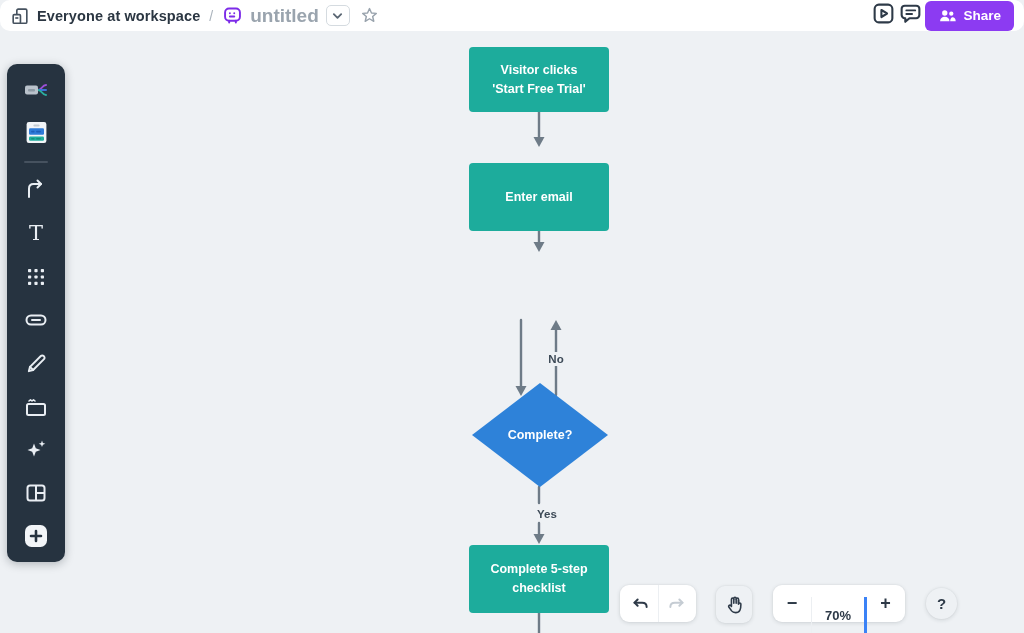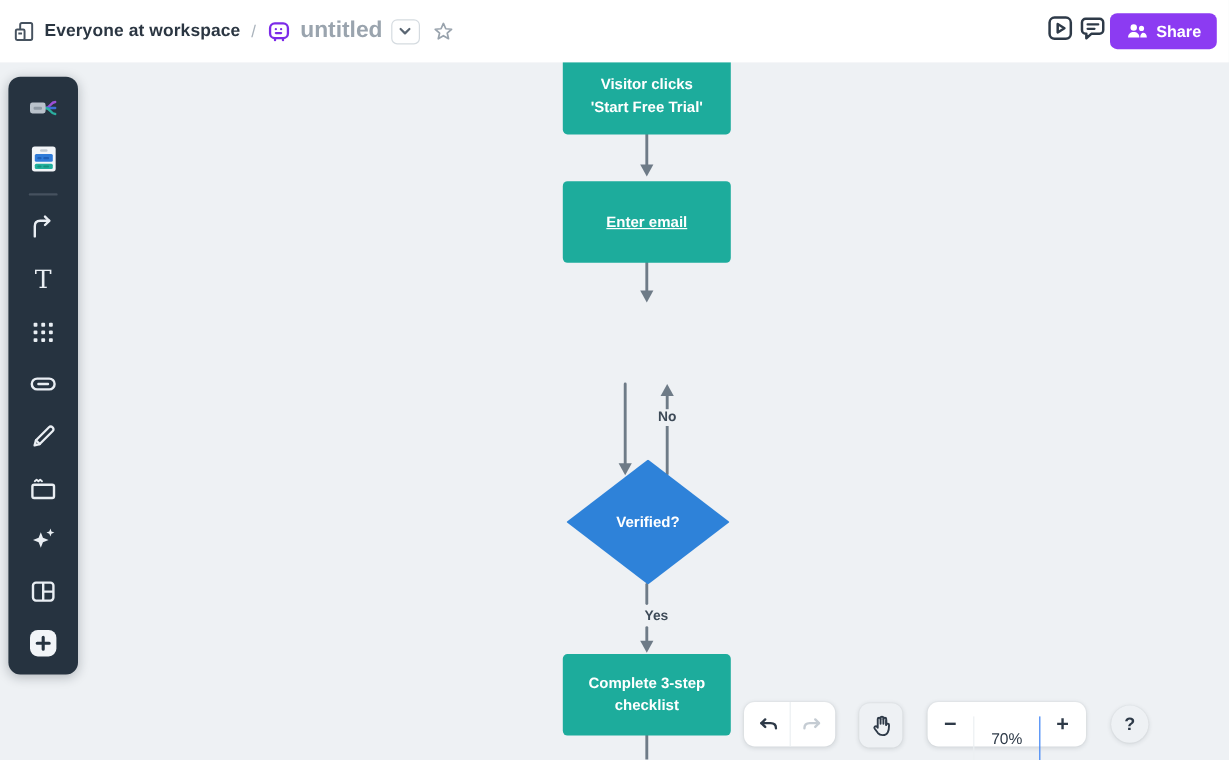--- a/index.html
+++ b/index.html
@@ -1,19 +1,19 @@
 <!DOCTYPE html>
 <html><head>
 <meta charset="utf-8">
 <style>
   * { margin:0; padding:0; box-sizing:border-box; }
   html,body { width:1024px; height:633px; overflow:hidden; font-family:"Liberation Sans", sans-serif; background:#EEF1F4; }
 
   
-  .header { position:absolute; top:0; left:0; width:1024px; height:52px; background:#FFFFFF; display:flex; align-items:center; padding:0 10px; z-index:30; }
+  .header { position:absolute; top:0; left:0; width:1024px; height:31px; background:#FFFFFF; display:flex; align-items:center; padding:0 10px; z-index:30;border-radius:10px; }
   .hleft { display:flex; align-items:center; gap:7px; }
   .ws-title { font-size:14.5px; font-weight:700; color:#2B3642; letter-spacing:.1px; }
   .slash { color:#AAB3BC; font-size:14px; margin:0 2px; }
   .doc-title { font-size:19px; font-weight:700; color:#9AA4AE; }
   .chev-box { width:24px; height:21px; border:1px solid #D5DBE0; border-radius:5px; display:flex; align-items:center; justify-content:center; background:#fff; cursor:pointer; }
   .hright { margin-left:auto; display:flex; align-items:flex-start; gap:2px; }
   .icon-btn { display:flex; align-items:center; justify-content:center; cursor:pointer; background:none; border:none; }
   .share-btn { display:flex; align-items:center; gap:7px; height:30px; padding:0 13px; border:none; border-radius:6px; color:#fff; font-weight:700; font-size:13.5px; cursor:pointer; font-family:"Liberation Sans",sans-serif; }
 
   
@@ -25,21 +25,21 @@
 
   
   .sidebar { position:absolute; top:64px; left:7px; width:58px; height:498px; background:#263340; border-radius:10px; box-shadow:0 2px 10px rgba(15,25,35,.28); display:flex; flex-direction:column; align-items:center; padding:8px 0; gap:8px; z-index:20; }
   .tool { width:36px; height:36px; display:flex; align-items:center; justify-content:center; border-radius:7px; cursor:pointer; }
   .tool-divider { width:24px; height:2px; background:#46525F; border-radius:1px; margin:2px 0; }
   .t-glyph { font-family:"DejaVu Serif", serif; font-size:21px; color:#E9EEF3; }
 
   
   .ctl { position:absolute; background:#FFFFFF; border-radius:9px; box-shadow:0 1px 4px rgba(30,40,50,.14), 0 0 0 1px rgba(30,40,50,.02); display:flex; align-items:center; z-index:20; }
   .ctl-seg { display:flex; align-items:center; justify-content:center; height:100%; cursor:pointer; background:none; border:none; font-family:"Liberation Sans",sans-serif; }
-  .zoom-label { font-size:13px; font-weight:400; color:#2E3A48; border-left:1px solid #ECEFF2; border-right:1px solid #3b82f6; cursor:pointer;margin-top:24px; }
+  .zoom-label { font-size:13px; font-weight:700; color:#2E3A48; border-left:1px solid #ECEFF2; border-right:3px solid #3b82f6; cursor:pointer;margin-top:24px; }
   .pm { font-size:18px; font-weight:700; color:#2E3A48; }
   .help-circle { border-radius:50%; justify-content:center; font-weight:700; font-size:15px; color:#2E3A48; cursor:pointer; }
   .undo-divider { width:1px; height:100%; background:#ECEFF2; }
 </style>
 </head>
 <body>
 
 <div class="header">
   <div class="hleft">
     <span class="icon-btn">
@@ -116,28 +116,28 @@
       <polygon points="533.5,92 544.5,92 539,102"></polygon>
       <polygon points="533.5,197 544.5,197 539,207"></polygon>
       <polygon points="515.5,341 526.5,341 521,351"></polygon>
       <polygon points="550.5,285 561.5,285 556,275"></polygon>
       <polygon points="533.5,489 544.5,489 539,499"></polygon>
     </g>
   </svg>
 
   <div class="flow-node" style="left: 469px; top: 2px; width: 140px; height: 65px; background-color: rgb(29, 172, 156);">Visitor clicks 'Start Free Trial'</div>
 
-  <div class="flow-node" style="left: 469px; top: 106px; width: 140px; height: 68px; background-color: rgb(29, 172, 156); text-decoration: underline;">Enter email</div>
-
-
-  <div class="flow-node diamond" style="left: 472px; top: 338px; width: 136px; height: 104px; background-color: rgb(46, 130, 217);">Verified?</div>
-
-  <div class="flow-node" style="left: 469px; top: 500px; width: 140px; height: 68px; background-color: rgb(29, 172, 156);">Complete 3-step checklist</div>
-
-  <div class="edge-label" style="left:556px; top:296px;">No</div>
+  <div class="flow-node" style="left: 469px; top: 118px; width: 140px; height: 68px; background-color: rgb(29, 172, 156);">Enter email</div>
+
+
+  <div class="flow-node diamond" style="left: 472px; top: 338px; width: 136px; height: 104px; background-color: rgb(46, 130, 217);">Complete?</div>
+
+  <div class="flow-node" style="left: 469px; top: 500px; width: 140px; height: 68px; background-color: rgb(29, 172, 156);">Complete 5-step checklist</div>
+
+  <div class="edge-label" style="left:556px; top:307px;">No</div>
   <div class="edge-label" style="left:547px; top:462px;">Yes</div>
 
   <div class="ctl" style="left:620px; top:540px; width:76px; height:37px;">
     <button class="ctl-seg" style="width:38px;">
       <svg width="20" height="18" viewBox="0 0 22 20" fill="none" stroke="#2E3A48" stroke-width="2.2" stroke-linecap="round" stroke-linejoin="round">
         <path d="M6 8.5 h8.5 c3.2 0 5 2 5 4.8"></path>
           <path d="M9.5 5 L6 8.5 L9.5 12"></path>
       </svg>
     </button>
     <span class="undo-divider"></span>

